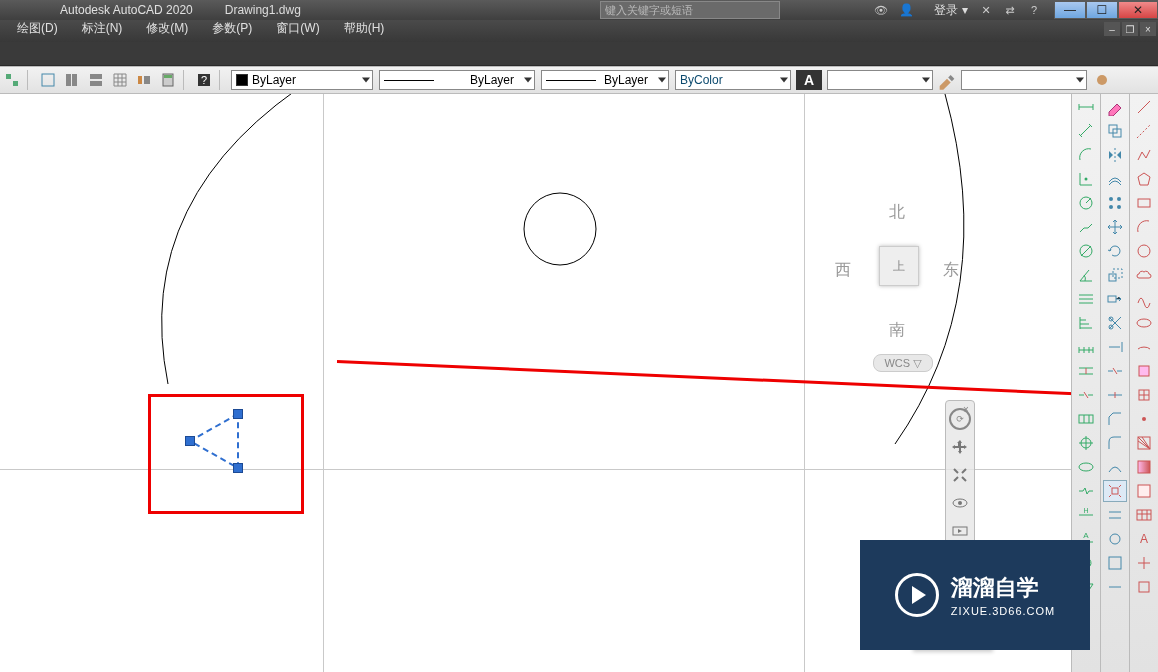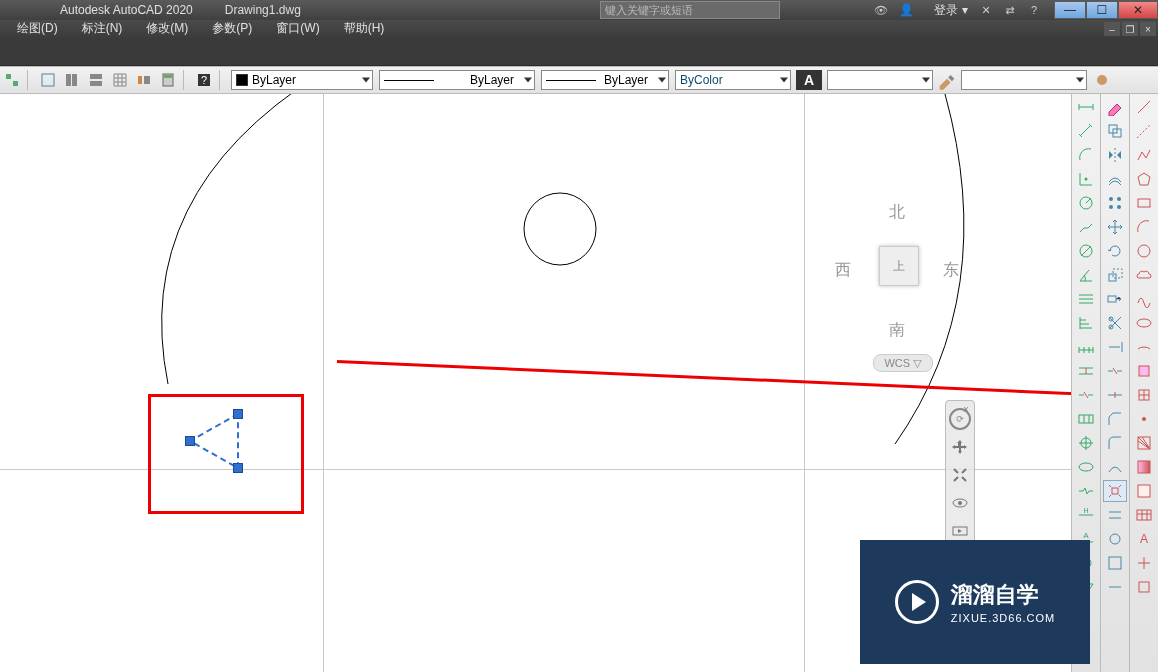--- a/index.html
+++ b/index.html
@@ -261,21 +261,21 @@
     position: absolute;
     right: 54px; top: 388px;
     width: 0; height: 0;
     border-left: 22px solid #e00;
     border-top: 10px solid transparent;
     border-bottom: 10px solid transparent;
   }
   
   .watermark {
     position: absolute; left: 860px; top: 540px;
-    width: 230px; height: 124px;
+    width: 230px; height: 110px;
     background: #1d3a5c;
     display: flex; align-items: center; justify-content: center;
     color: #fff;
   }
   .watermark .play {
     width: 44px; height: 44px; border: 3px solid #fff; border-radius: 50%;
     display: flex; align-items: center; justify-content: center;
     margin-right: 12px;
   }
   .watermark .play div {

